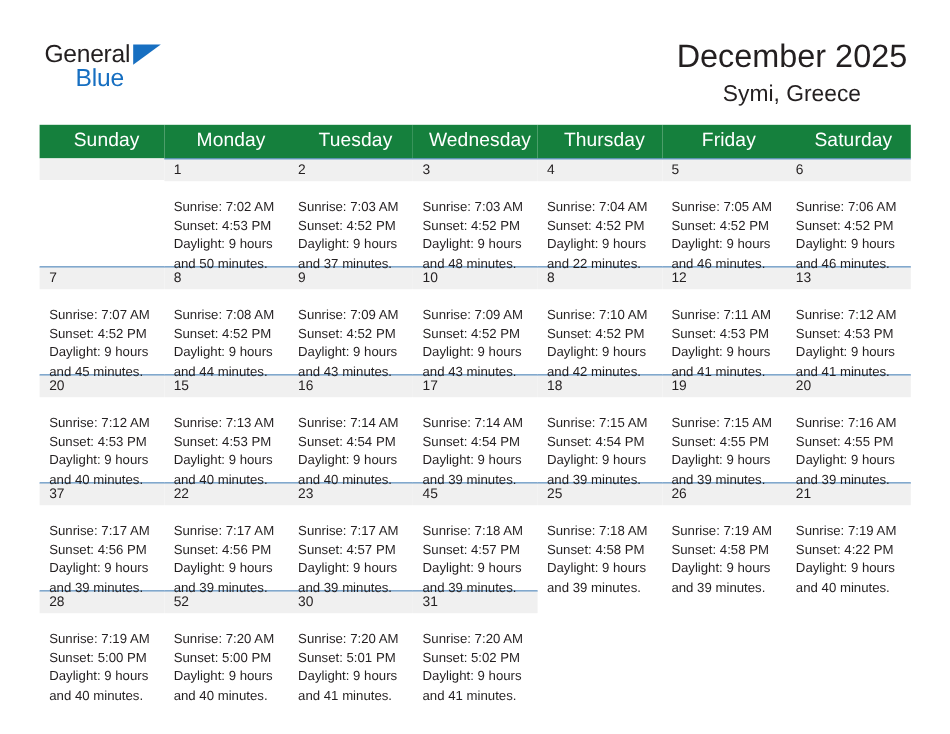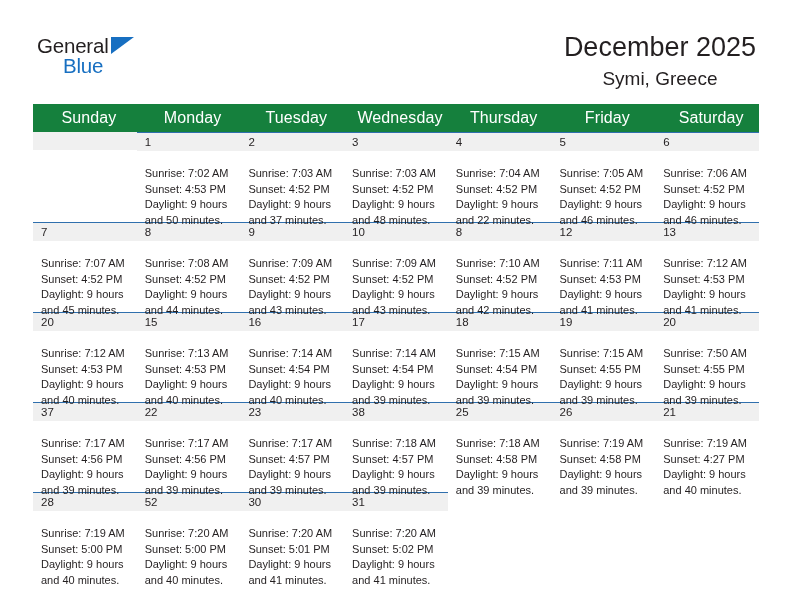--- a/index.html
+++ b/index.html
@@ -407,21 +407,21 @@
                 <div>Sunset: 4:55 PM</div>
                 <div>Daylight: 9 hours</div>
                 <div>and 39 minutes.</div>
               </div>
             </div>
           </td>
           <td class="cell-filled">
             <div class="cell-inner">
               <div class="daynum">20</div>
               <div class="details">
-                <div>Sunrise: 7:50 AM</div>
+                <div>Sunrise: 7:16 AM</div>
                 <div>Sunset: 4:55 PM</div>
                 <div>Daylight: 9 hours</div>
                 <div>and 39 minutes.</div>
               </div>
             </div>
           </td>
         </tr>
         <tr>
           <td class="cell-filled">
             <div class="cell-inner">
@@ -451,21 +451,21 @@
               <div class="details">
                 <div>Sunrise: 7:17 AM</div>
                 <div>Sunset: 4:57 PM</div>
                 <div>Daylight: 9 hours</div>
                 <div>and 39 minutes.</div>
               </div>
             </div>
           </td>
           <td class="cell-filled">
             <div class="cell-inner">
-              <div class="daynum">38</div>
+              <div class="daynum">45</div>
               <div class="details">
                 <div>Sunrise: 7:18 AM</div>
                 <div>Sunset: 4:57 PM</div>
                 <div>Daylight: 9 hours</div>
                 <div>and 39 minutes.</div>
               </div>
             </div>
           </td>
           <td class="cell-filled">
             <div class="cell-inner">
@@ -487,21 +487,21 @@
                 <div>Daylight: 9 hours</div>
                 <div>and 39 minutes.</div>
               </div>
             </div>
           </td>
           <td class="cell-filled">
             <div class="cell-inner">
               <div class="daynum">21</div>
               <div class="details">
                 <div>Sunrise: 7:19 AM</div>
-                <div>Sunset: 4:27 PM</div>
+                <div>Sunset: 4:22 PM</div>
                 <div>Daylight: 9 hours</div>
                 <div>and 40 minutes.</div>
               </div>
             </div>
           </td>
         </tr>
         <tr>
           <td class="cell-filled">
             <div class="cell-inner">
               <div class="daynum">28</div>

